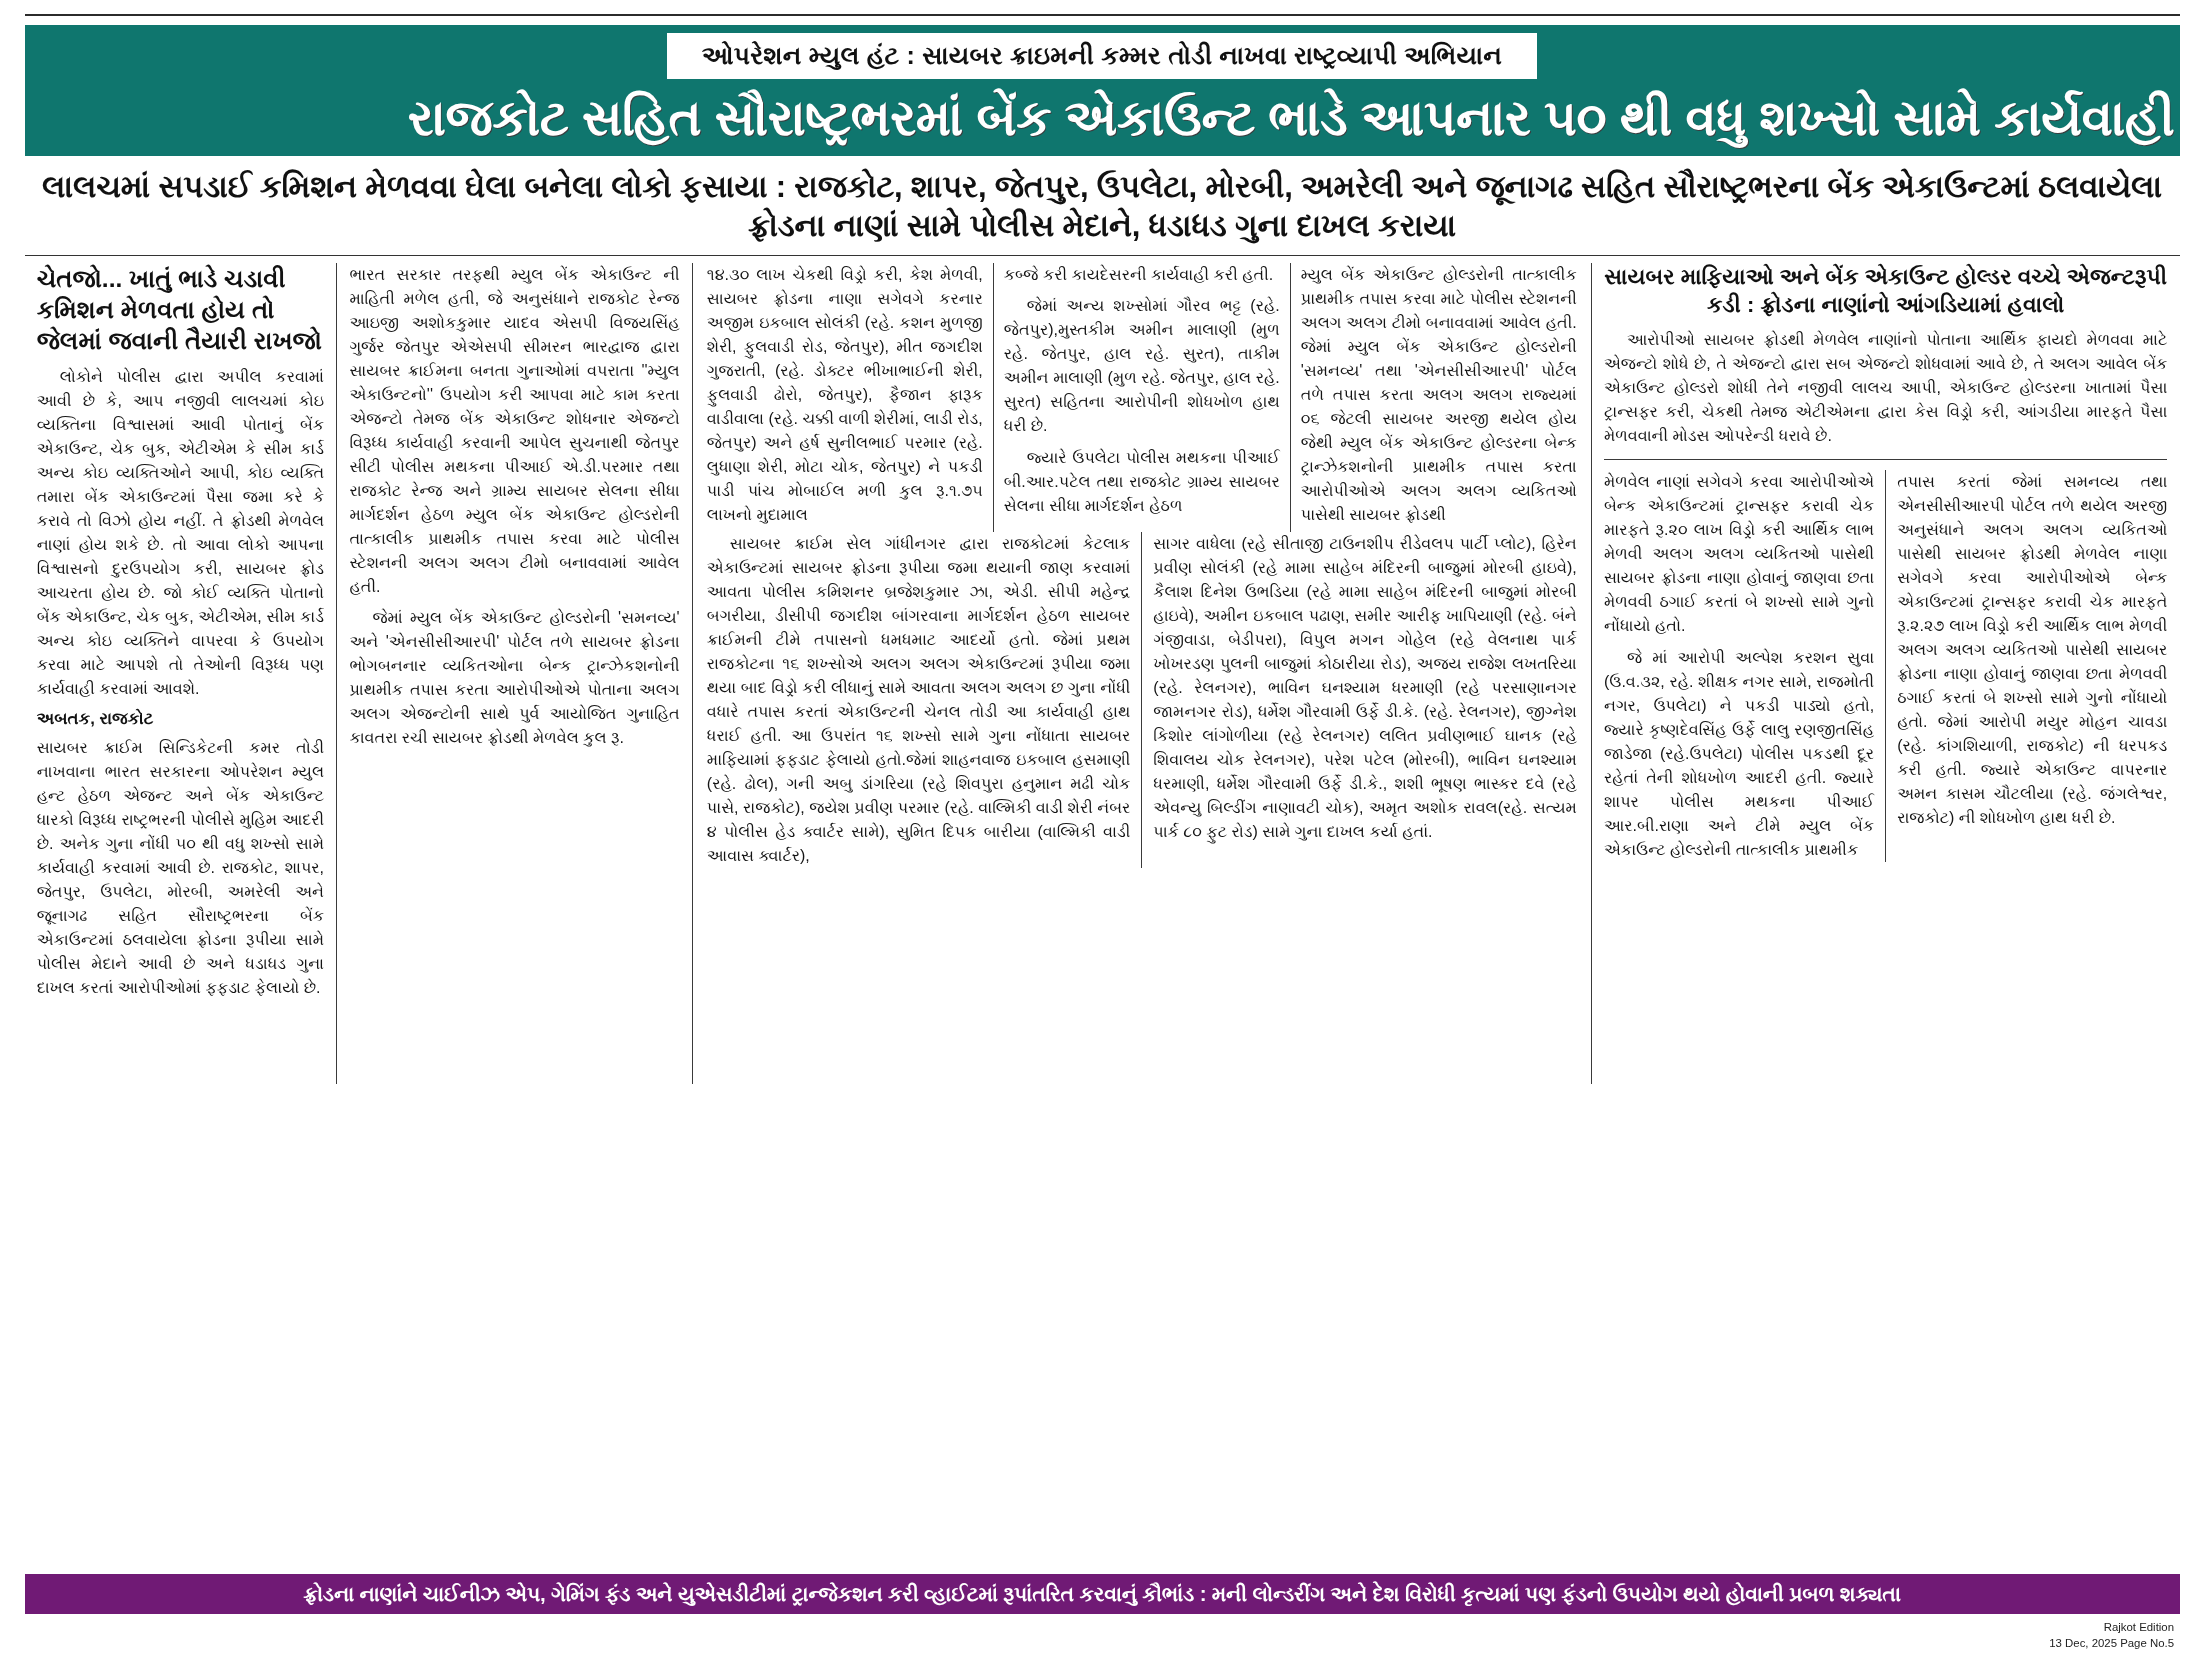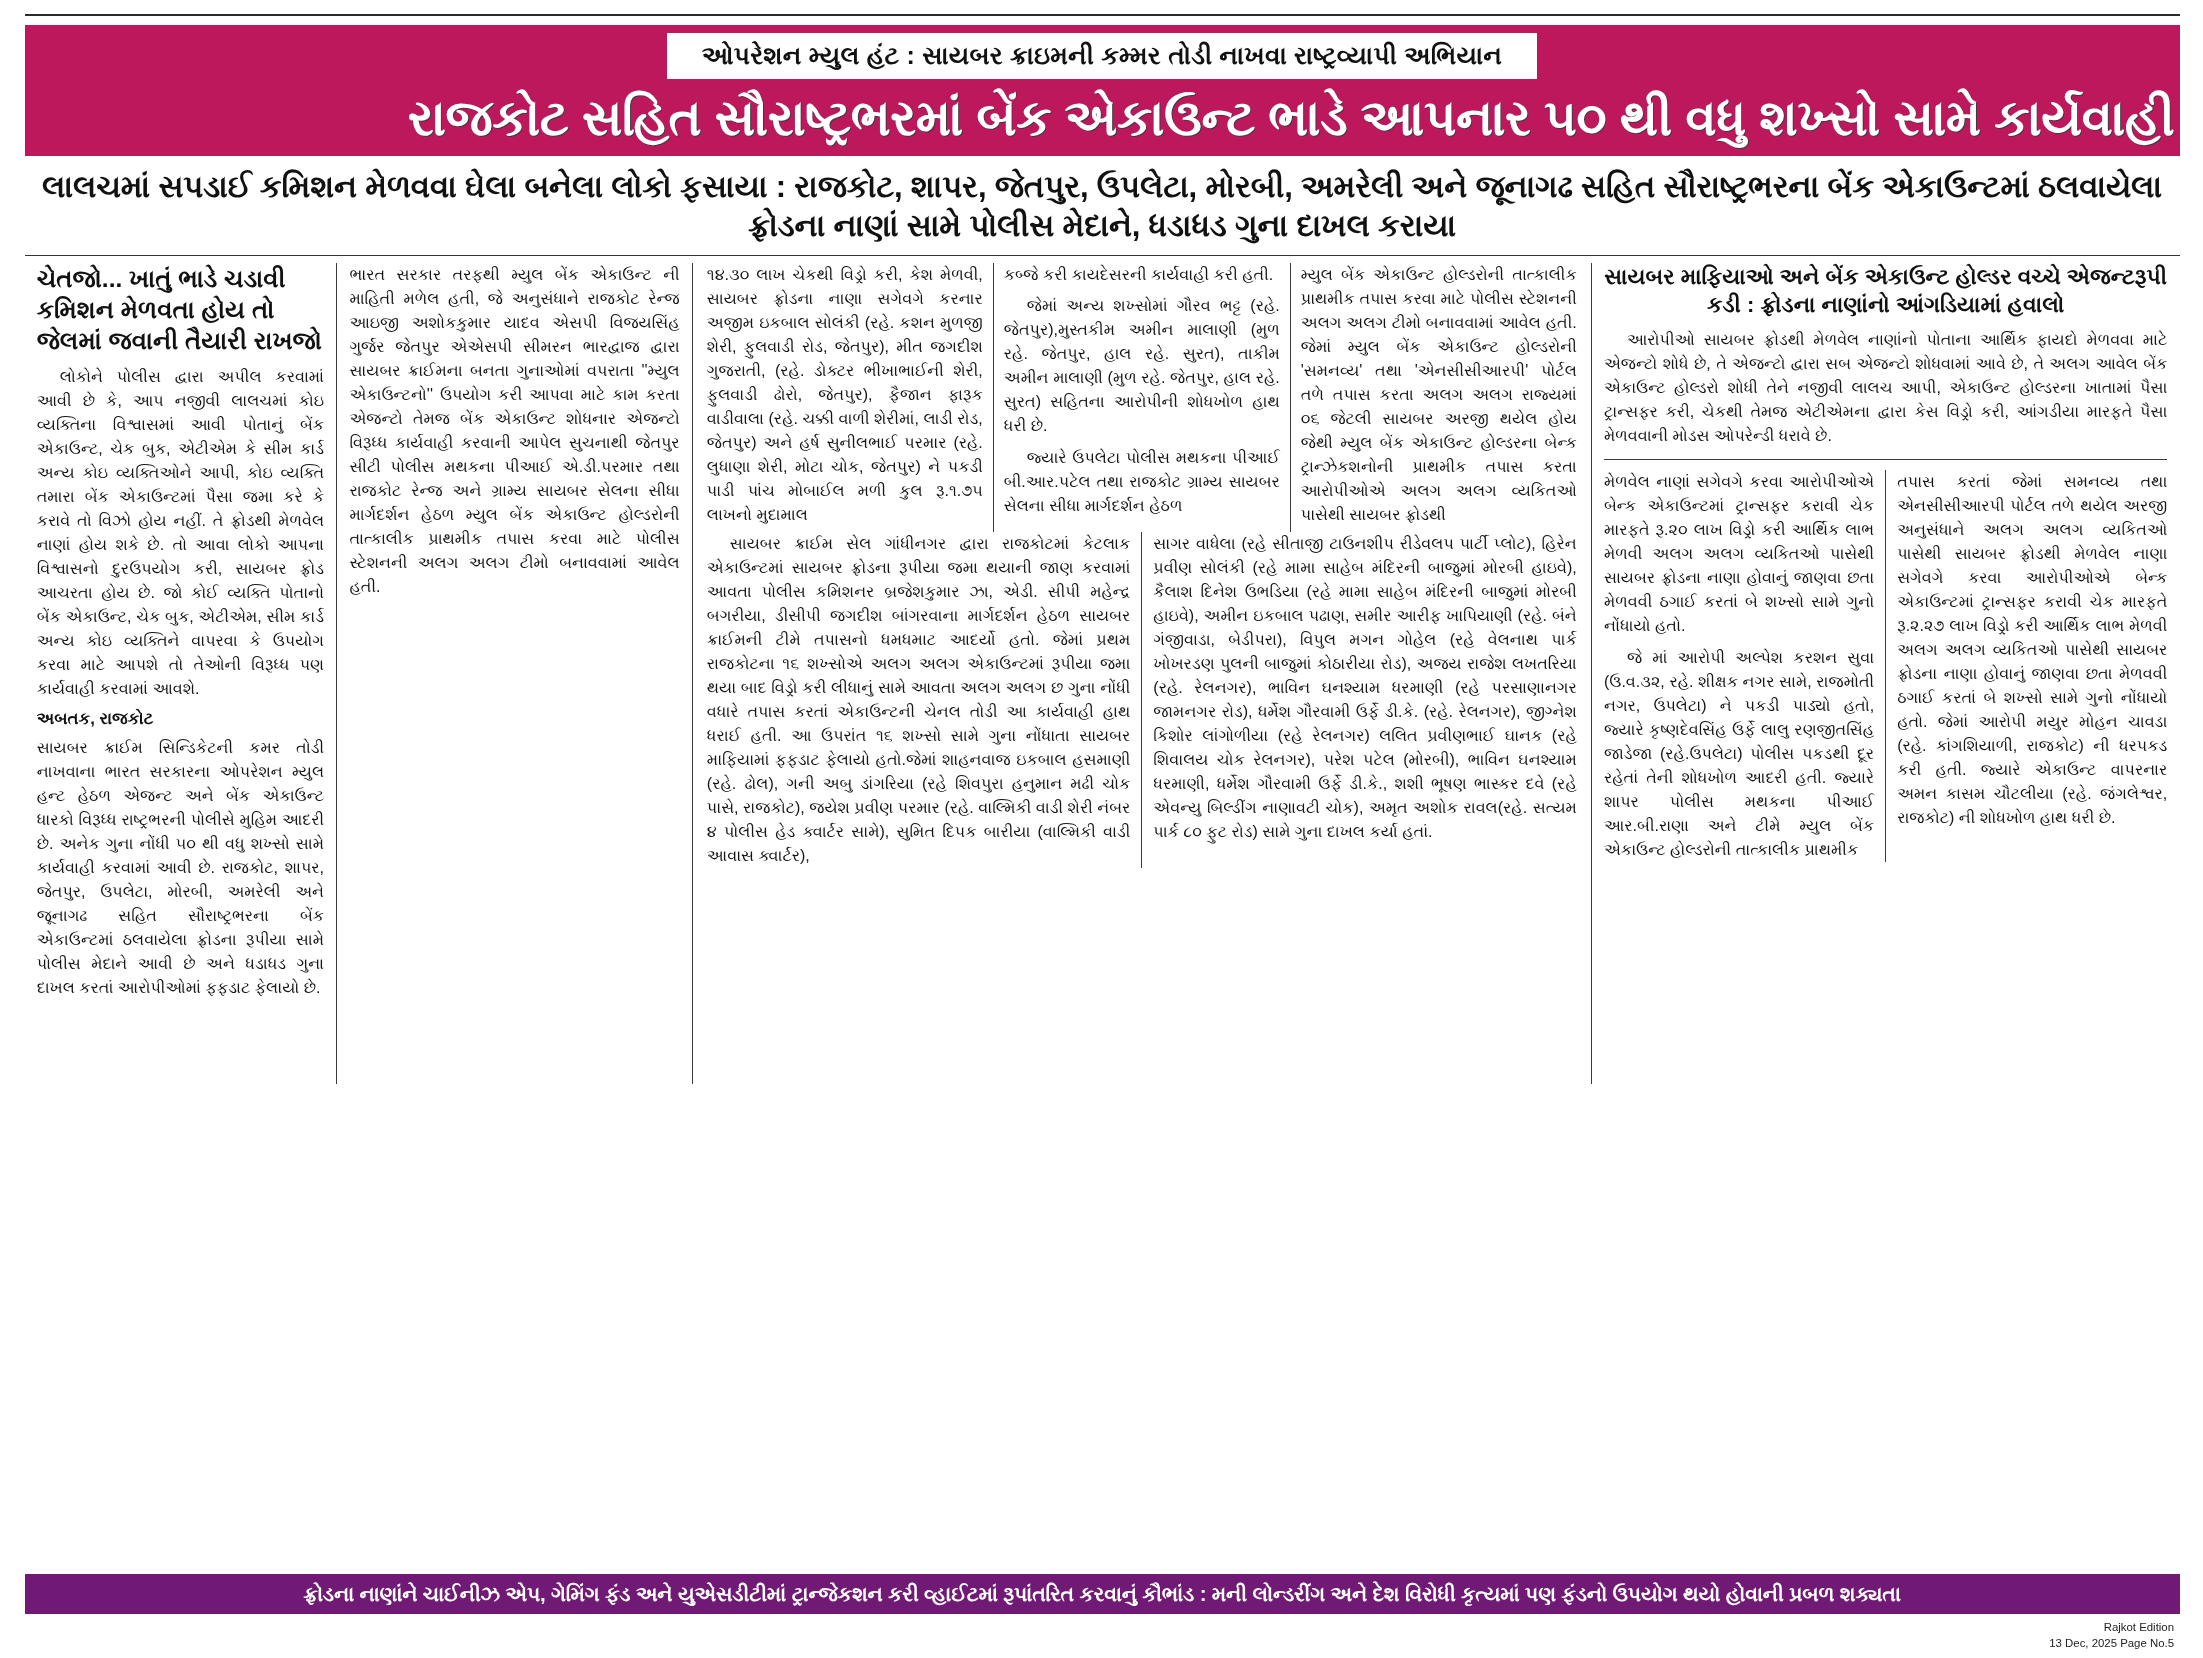--- a/index.html
+++ b/index.html
@@ -58,21 +58,21 @@
     font-size: 16.6px;
     font-weight: bold;
     color: #1b2a80;
     margin-top: -1.7px;
     margin-right: 105px;
   }
 
   
   .band {
     margin-top: 8.7px;
-    background: #be185d;
+    background: #0f766e;
     padding: 8.7px 0 10.5px 0;
     position: relative;
   }
   .kicker-wrap {
     display: flex;
     justify-content: center;
   }
   .kicker {
     background: #ffffff;
     color: #111;
@@ -239,20 +239,21 @@
       </div>
       <div class="byline">અબતક, રાજકોટ</div>
       <div class="body-text">
         <p class="noind">સાયબર ક્રાઈમ સિન્ડિકેટની કમર તોડી નાખવાના ભારત સરકારના ઓપરેશન મ્યુલ હન્ટ હેઠળ એજન્ટ અને બેંક એકાઉન્ટ ધારકો વિરૂધ્ધ રાષ્ટ્રભરની પોલીસે મુહિમ આદરી છે. અનેક ગુના નોંધી ૫૦ થી વધુ શખ્સો સામે કાર્યવાહી કરવામાં આવી છે. રાજકોટ, શાપર, જેતપુર, ઉપલેટા, મોરબી, અમરેલી અને જૂનાગઢ સહિત સૌરાષ્ટ્રભરના બેંક એકાઉન્ટમાં ઠલવાયેલા ફ્રોડના રૂપીયા સામે પોલીસ મેદાને આવી છે અને ધડાધડ ગુના દાખલ કરતાં આરોપીઓમાં ફફડાટ ફેલાયો છે.</p>
       </div>
     </div>
 
     <div class="col c2">
       <div class="body-text">
         <p class="noind">ભારત સરકાર તરફથી મ્યુલ બેંક એકાઉન્ટ ની માહિતી મળેલ હતી, જે અનુસંધાને રાજકોટ રેન્જ આઇજી અશોકકુમાર યાદવ એસપી વિજયસિંહ ગુર્જર જેતપુર એએસપી સીમરન ભારદ્વાજ દ્વારા સાયબર ક્રાઈમના બનતા ગુનાઓમાં વપરાતા ''મ્યુલ એકાઉન્ટનો'' ઉપયોગ કરી આપવા માટે કામ કરતા એજન્ટો તેમજ બેંક એકાઉન્ટ શોધનાર એજન્ટો વિરૂધ્ધ કાર્યવાહી કરવાની આપેલ સુચનાથી જેતપુર સીટી પોલીસ મથકના પીઆઈ એ.ડી.પરમાર તથા રાજકોટ રેન્જ અને ગ્રામ્ય સાયબર સેલના સીધા માર્ગદર્શન હેઠળ મ્યુલ બેંક એકાઉન્ટ હોલ્ડરોની તાત્કાલીક પ્રાથમીક તપાસ કરવા માટે પોલીસ સ્ટેશનની અલગ અલગ ટીમો બનાવવામાં આવેલ હતી.</p>
+        <p>જેમાં મ્યુલ બેંક એકાઉન્ટ હોલ્ડરોની 'સમનવ્ય' અને 'એનસીસીઆરપી' પોર્ટલ તળે સાયબર ફ્રોડના ભોગબનનાર વ્યકિતઓના બેન્ક ટ્રાન્ઝેકશનોની પ્રાથમીક તપાસ કરતા આરોપીઓએ પોતાના અલગ અલગ એજન્ટોની સાથે પુર્વ આયોજિત ગુનાહિત કાવતરા રચી સાયબર ફ્રોડથી મેળવેલ કુલ રૂ.</p>
       </div>
     </div>
 
     <div class="col c3">
       <div class="body-text threecol">
         <p class="noind">૧૪.૩૦ લાખ ચેકથી વિડ્રો કરી, કેશ મેળવી, સાયબર ફ્રોડના નાણા સગેવગે કરનાર અજીમ ઇકબાલ સોલંકી (રહે. કશન મુળજી શેરી, ફુલવાડી રોડ, જેતપુર), મીત જગદીશ ગુજરાતી, (રહે. ડોક્ટર ભીખાભાઈની શેરી, ફુલવાડી ઢોરો, જેતપુર), ફૈજાન ફારૂક વાડીવાલા (રહે. ચક્કી વાળી શેરીમાં, લાડી રોડ, જેતપુર) અને હર્ષ સુનીલભાઈ પરમાર (રહે. લુધાણા શેરી, મોટા ચોક, જેતપુર) ને પકડી પાડી પાંચ મોબાઈલ મળી કુલ રૂ.૧.૭૫ લાખનો મુદામાલ</p>
         <p class="noind">કબ્જે કરી કાયદેસરની કાર્યવાહી કરી હતી.</p>
         <p>જેમાં અન્ય શખ્સોમાં ગૌરવ ભટ્ટ (રહે. જેતપુર),મુસ્તકીમ અમીન માલાણી (મુળ રહે. જેતપુર, હાલ રહે. સુરત), તાકીમ અમીન માલાણી (મુળ રહે. જેતપુર, હાલ રહે. સુરત) સહિતના આરોપીની શોધખોળ હાથ ધરી છે.</p>
         <p>જ્યારે ઉપલેટા પોલીસ મથકના પીઆઈ બી.આર.પટેલ તથા રાજકોટ ગ્રામ્ય સાયબર સેલના સીધા માર્ગદર્શન હેઠળ</p>
         <p class="noind">મ્યુલ બેંક એકાઉન્ટ હોલ્ડરોની તાત્કાલીક પ્રાથમીક તપાસ કરવા માટે પોલીસ સ્ટેશનની અલગ અલગ ટીમો બનાવવામાં આવેલ હતી. જેમાં મ્યુલ બેંક એકાઉન્ટ હોલ્ડરોની 'સમનવ્ય' તથા 'એનસીસીઆરપી' પોર્ટલ તળે તપાસ કરતા અલગ અલગ રાજ્યમાં ૦૬ જેટલી સાયબર અરજી થયેલ હોય જેથી મ્યુલ બેંક એકાઉન્ટ હોલ્ડરના બેન્ક ટ્રાન્ઝેકશનોની પ્રાથમીક તપાસ કરતા આરોપીઓએ અલગ અલગ વ્યકિતઓ પાસેથી સાયબર ફ્રોડથી</p>

